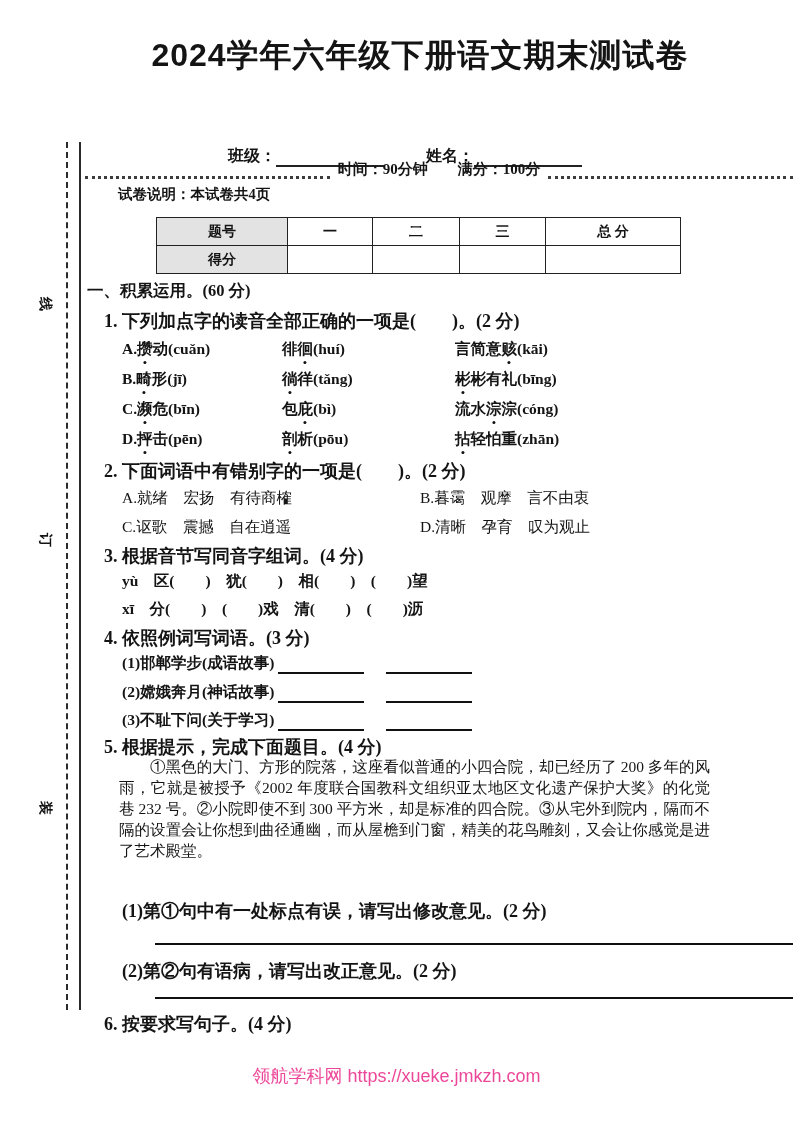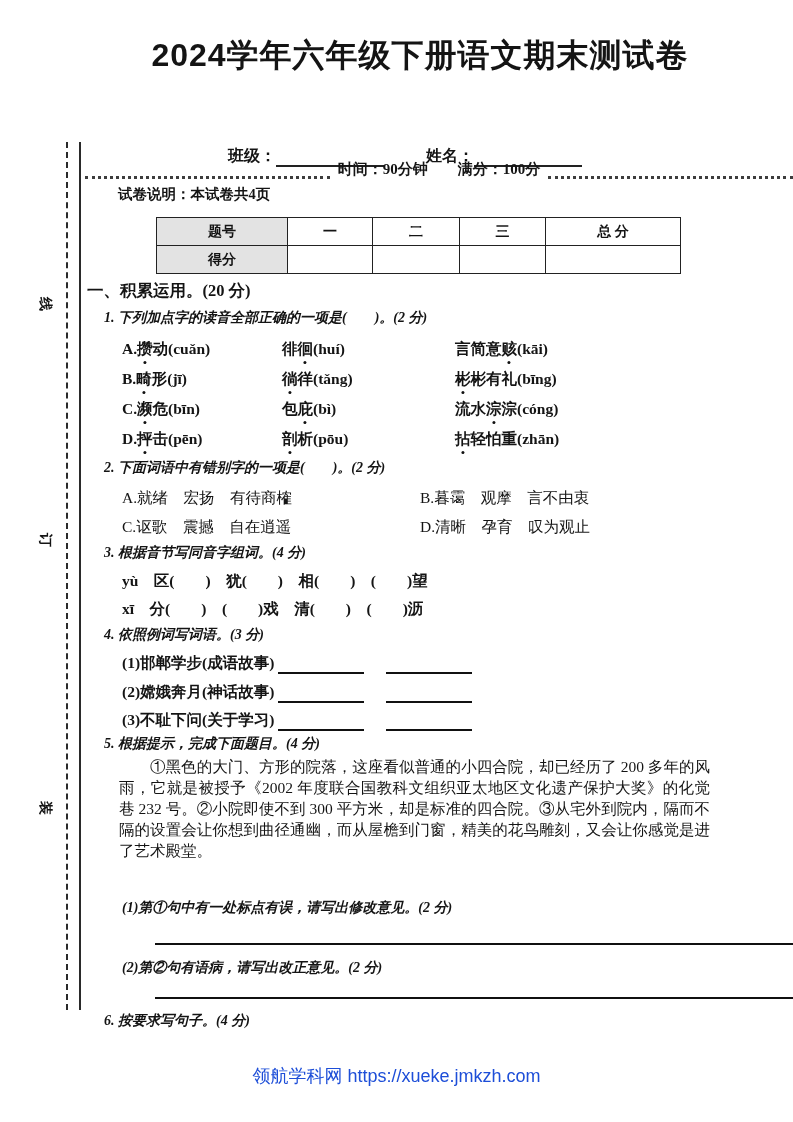--- a/index.html
+++ b/index.html
@@ -23,40 +23,40 @@
   .dotrow .lbl + .lbl{margin-left:22px;}
   .note{position:absolute;left:118px;top:185px;font-weight:700;font-size:14.5px;}
   
   .score-table{position:absolute;left:156px;top:217px;border-collapse:collapse;
     font-size:14px;font-weight:700;text-align:center;}
   .score-table td{border:1.8px solid #222;height:27px;padding:0;}
   .score-table .shade{background:#e3e3e3;}
   .w0{width:130px;margin-left:44px;}.w1{width:84px;}.w2{width:86px;}.w3{width:85px;}.w4{width:134px;}
   
   .h1{position:absolute;left:87px;font-weight:700;font-size:16.5px;}
-  .stem{position:absolute;left:104px;font-weight:700;font-size:14px;white-space:nowrap;font-style:italic;}
+  .stem{position:absolute;left:104px;font-weight:700;font-size:18px;white-space:nowrap;}
   .opt-row{position:absolute;left:122px;right:60px;display:flex;font-weight:700;font-size:15.5px;white-space:nowrap;}
   .opt-row .c1{width:160px;}
   .opt-row .c2{width:173px;}
   .opt-row .c3{flex:1;}
   .q2-row{position:absolute;left:122px;right:40px;display:flex;font-weight:400;font-size:15.5px;white-space:nowrap;}
   .q2-row .half{width:298px;}
   .q2-row .half2{flex:1;}
   .q3-line{position:absolute;left:122px;font-weight:700;font-size:15.5px;white-space:nowrap;}
   .q4-item{position:absolute;left:122px;display:flex;align-items:flex-end;font-weight:700;font-size:15.5px;white-space:nowrap;}
   .blank{display:inline-block;width:86px;height:17px;border-bottom:2.2px solid #111;margin-left:4px;}
   .blank + .blank{margin-left:22px;}
   .passage{position:absolute;left:119px;top:756px;width:591px;font-size:15.5px;font-weight:400;
     line-height:21px;text-align:justify;text-indent:2em;}
   .ansline{position:absolute;left:155px;right:0;border-top:2.5px solid #101010;height:0;}
   
   .dotchar{position:relative;display:inline-block;}
   .dotchar::after{content:"";position:absolute;left:50%;bottom:-4px;width:3.2px;height:3.2px;
     background:#111;border-radius:50%;transform:translateX(-50%);}
-  .watermark{position:absolute;left:0;top:1064px;width:793px;text-align:center;color:#1d4ed8;
+  .watermark{position:absolute;left:0;top:1064px;width:793px;text-align:center;color:#ec4899;
     font-family:"Liberation Sans","DejaVu Sans",sans-serif;font-size:18px;}
 </style>
 </head>
 <body>
 
 <div class="page">
 
   <div class="dash-line"></div>
   <div class="solid-line"></div>
   <div class="bind-char" style="top:295px">线</div>
@@ -94,21 +94,21 @@
     <tr>
       <td class="shade">得分</td>
       <td></td>
       <td></td>
       <td></td>
       <td></td>
     </tr>
   </tbody>
     </table>
 
-  <div class="h1" style="top:280px">一、积累运用。(20 分)</div>
+  <div class="h1" style="top:280px">一、积累运用。(60 分)</div>
 
   <div class="stem" style="top:309px">1. 下列加点字的读音全部正确的一项是(　　)。(2 分)</div>
 
   <div class="opt-row" style="top:339px">
     <span class="c1">A.<span class="dotchar">攒</span>动(cuǎn)</span>
     <span class="c2">徘<span class="dotchar">徊</span>(huí)</span>
     <span class="c3">言简意<span class="dotchar">赅</span>(kāi)</span>
   </div>
   <div class="opt-row" style="top:369px">
     <span class="c1">B.<span class="dotchar">畸</span>形(jī)</span>

